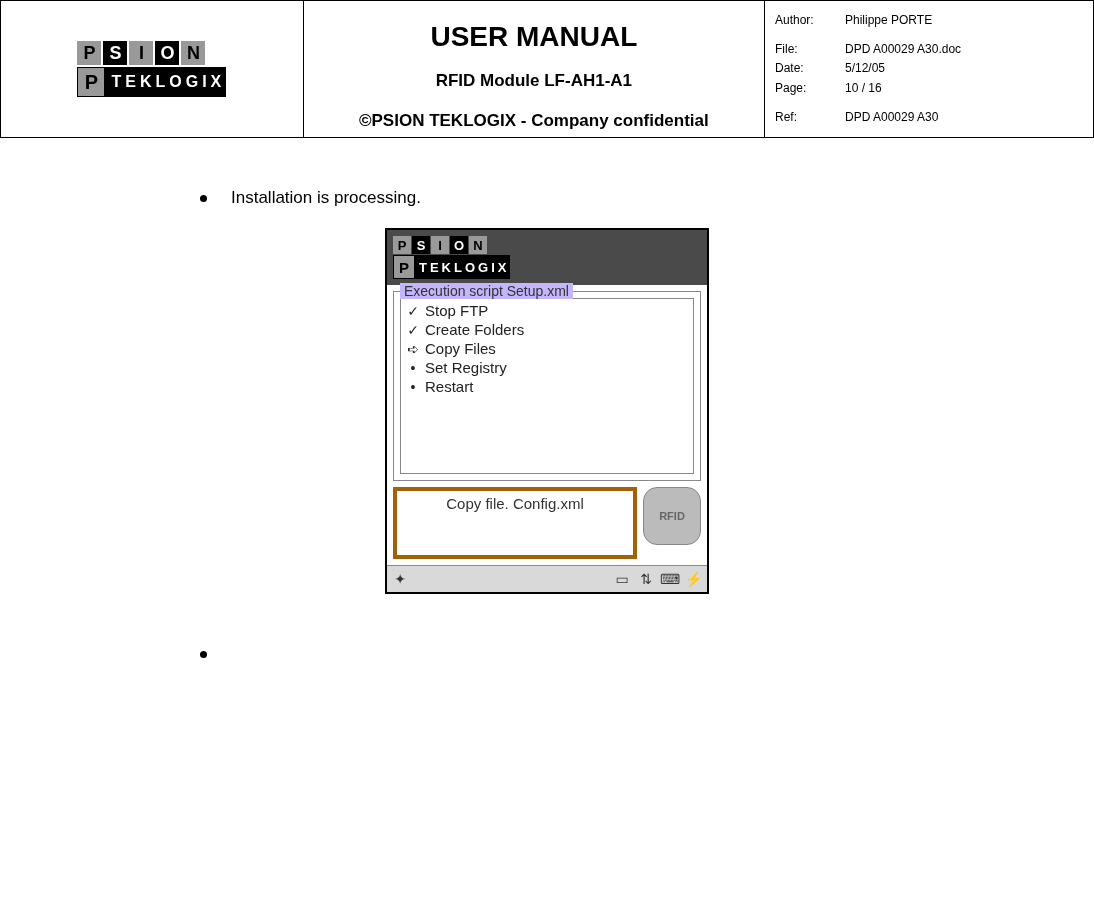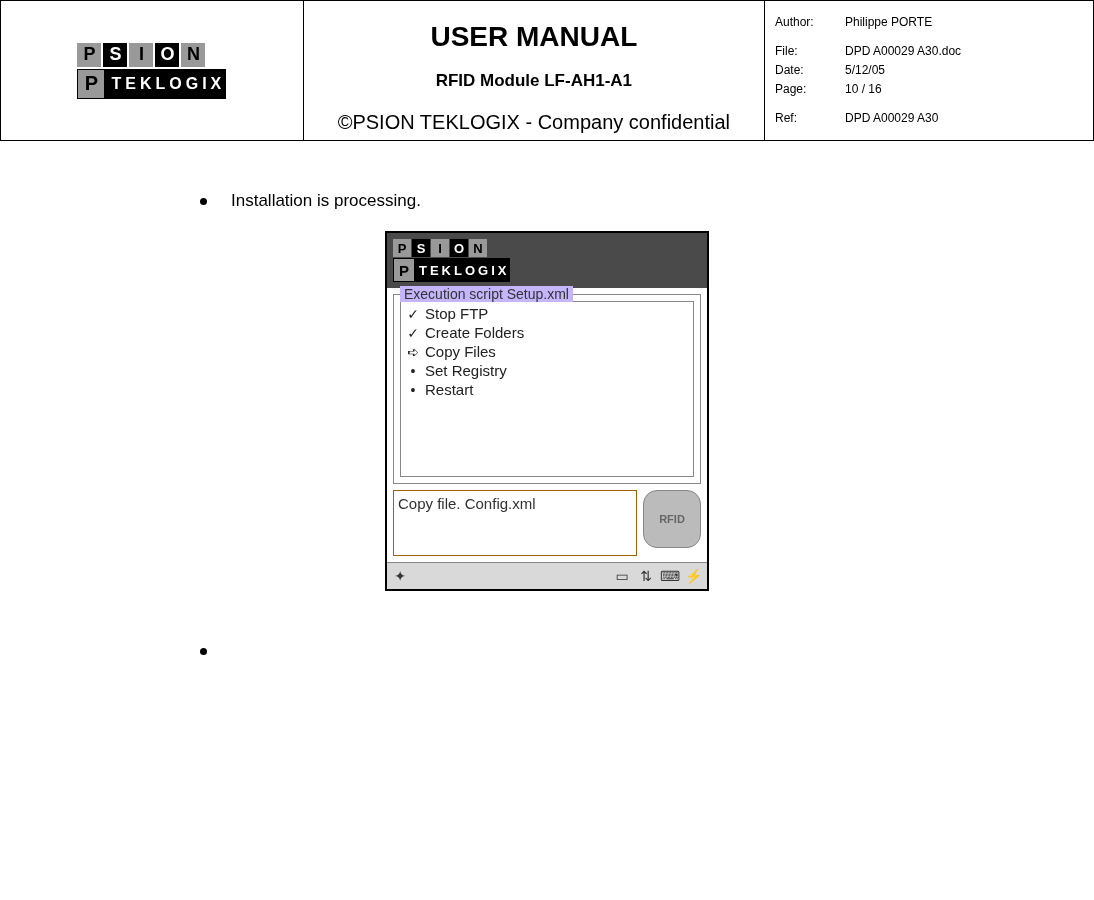--- a/index.html
+++ b/index.html
@@ -32,22 +32,22 @@
     font-size: 28px;
     font-weight: bold;
     margin: 14px 0 18px;
   }
   .title-cell .subtitle {
     font-size: 17px;
     font-weight: bold;
     margin-bottom: 20px;
   }
   .title-cell .confidential {
-    font-size: 20px;
-    font-weight: normal;
+    font-size: 17px;
+    font-weight: bold;
   }
   .meta-cell {
     font-size: 12px;
     line-height: 1.6;
     width: 320px;
   }
   .meta-row { display: flex; }
   .meta-label { width: 70px; }
   .meta-value { flex: 1; }
   .meta-gap { height: 10px; }
@@ -165,25 +165,26 @@
     width:16px; display:inline-flex; justify-content:center; margin-right:4px;
     font-size:14px;
   }
   .ss-status-row {
     display:flex;
     margin:6px;
     gap:6px;
   }
   .ss-status-text {
     flex:1;
-    border:1px solid #a16207;
+    border:4px solid #a16207;
     height:56px;
     padding:4px;
     font-size:15px;
     color:#333;
+    text-align:center;
   }
   .ss-status-logo {
     width:56px;height:56px;
     border:1px solid #888;
     background:#bbb;
     display:flex;align-items:center;justify-content:center;
     font-size:11px;font-weight:bold;color:#666;
     border-radius:14px;
   }
   .ss-taskbar {

